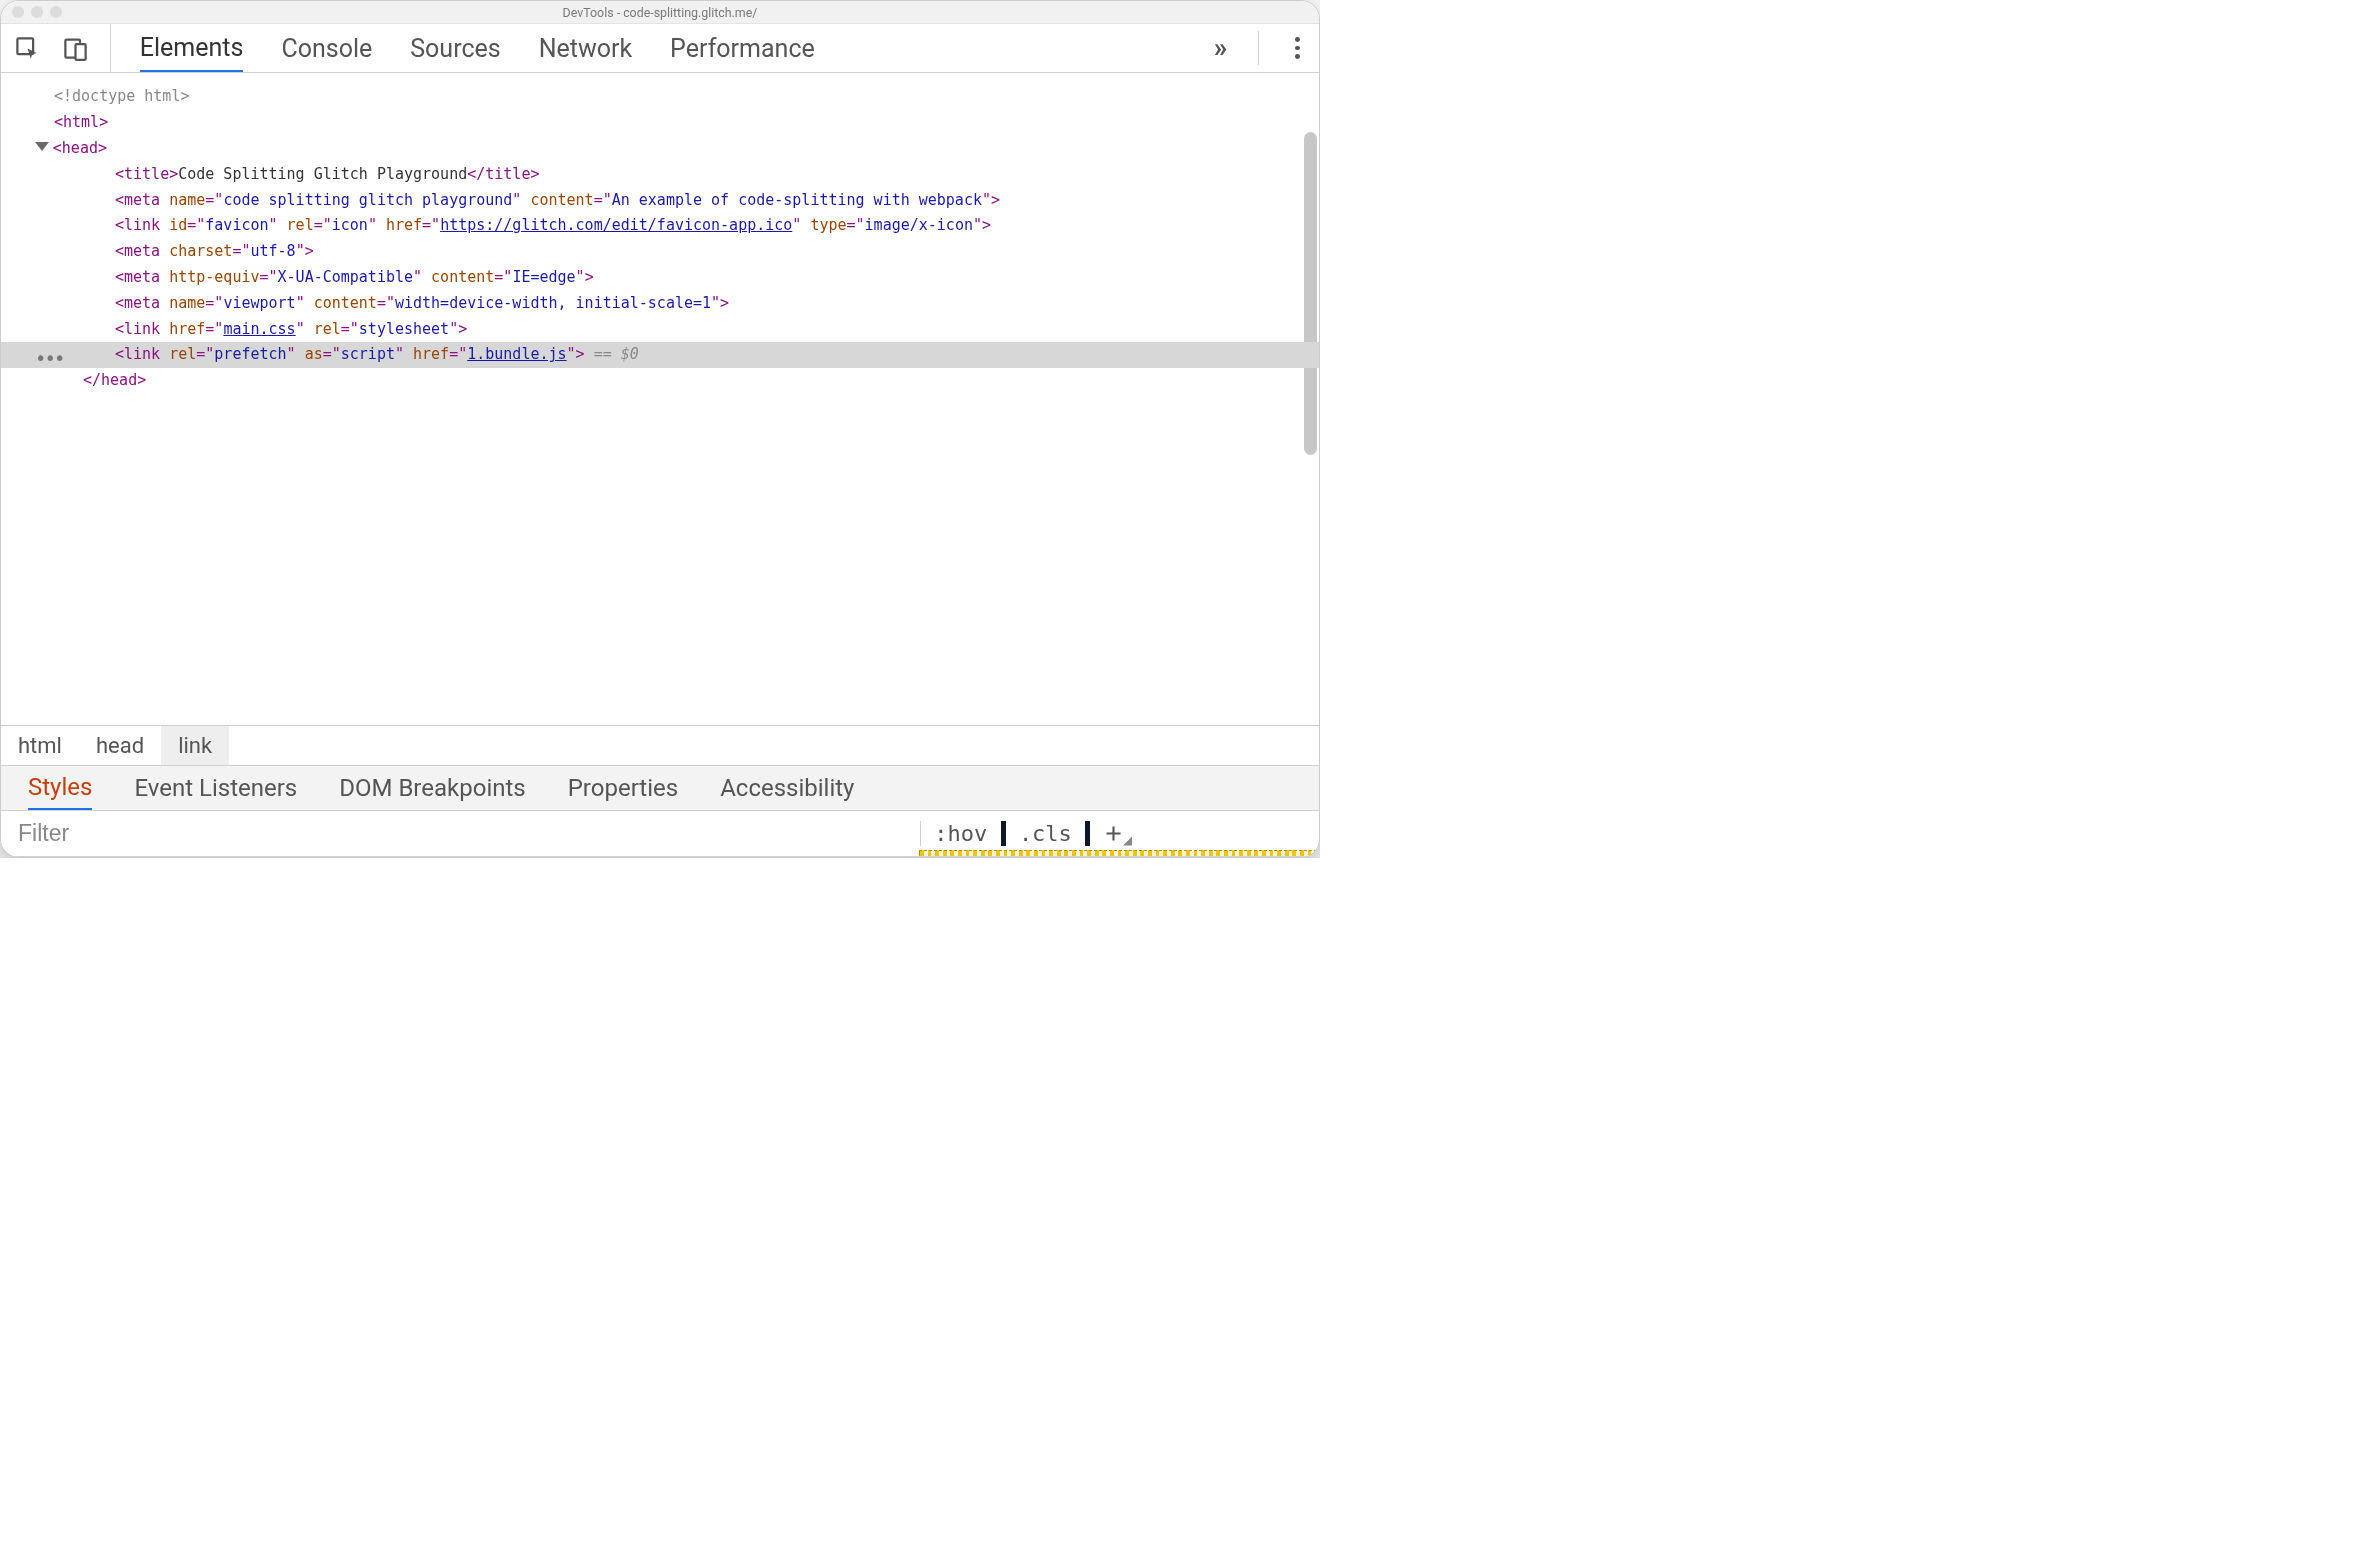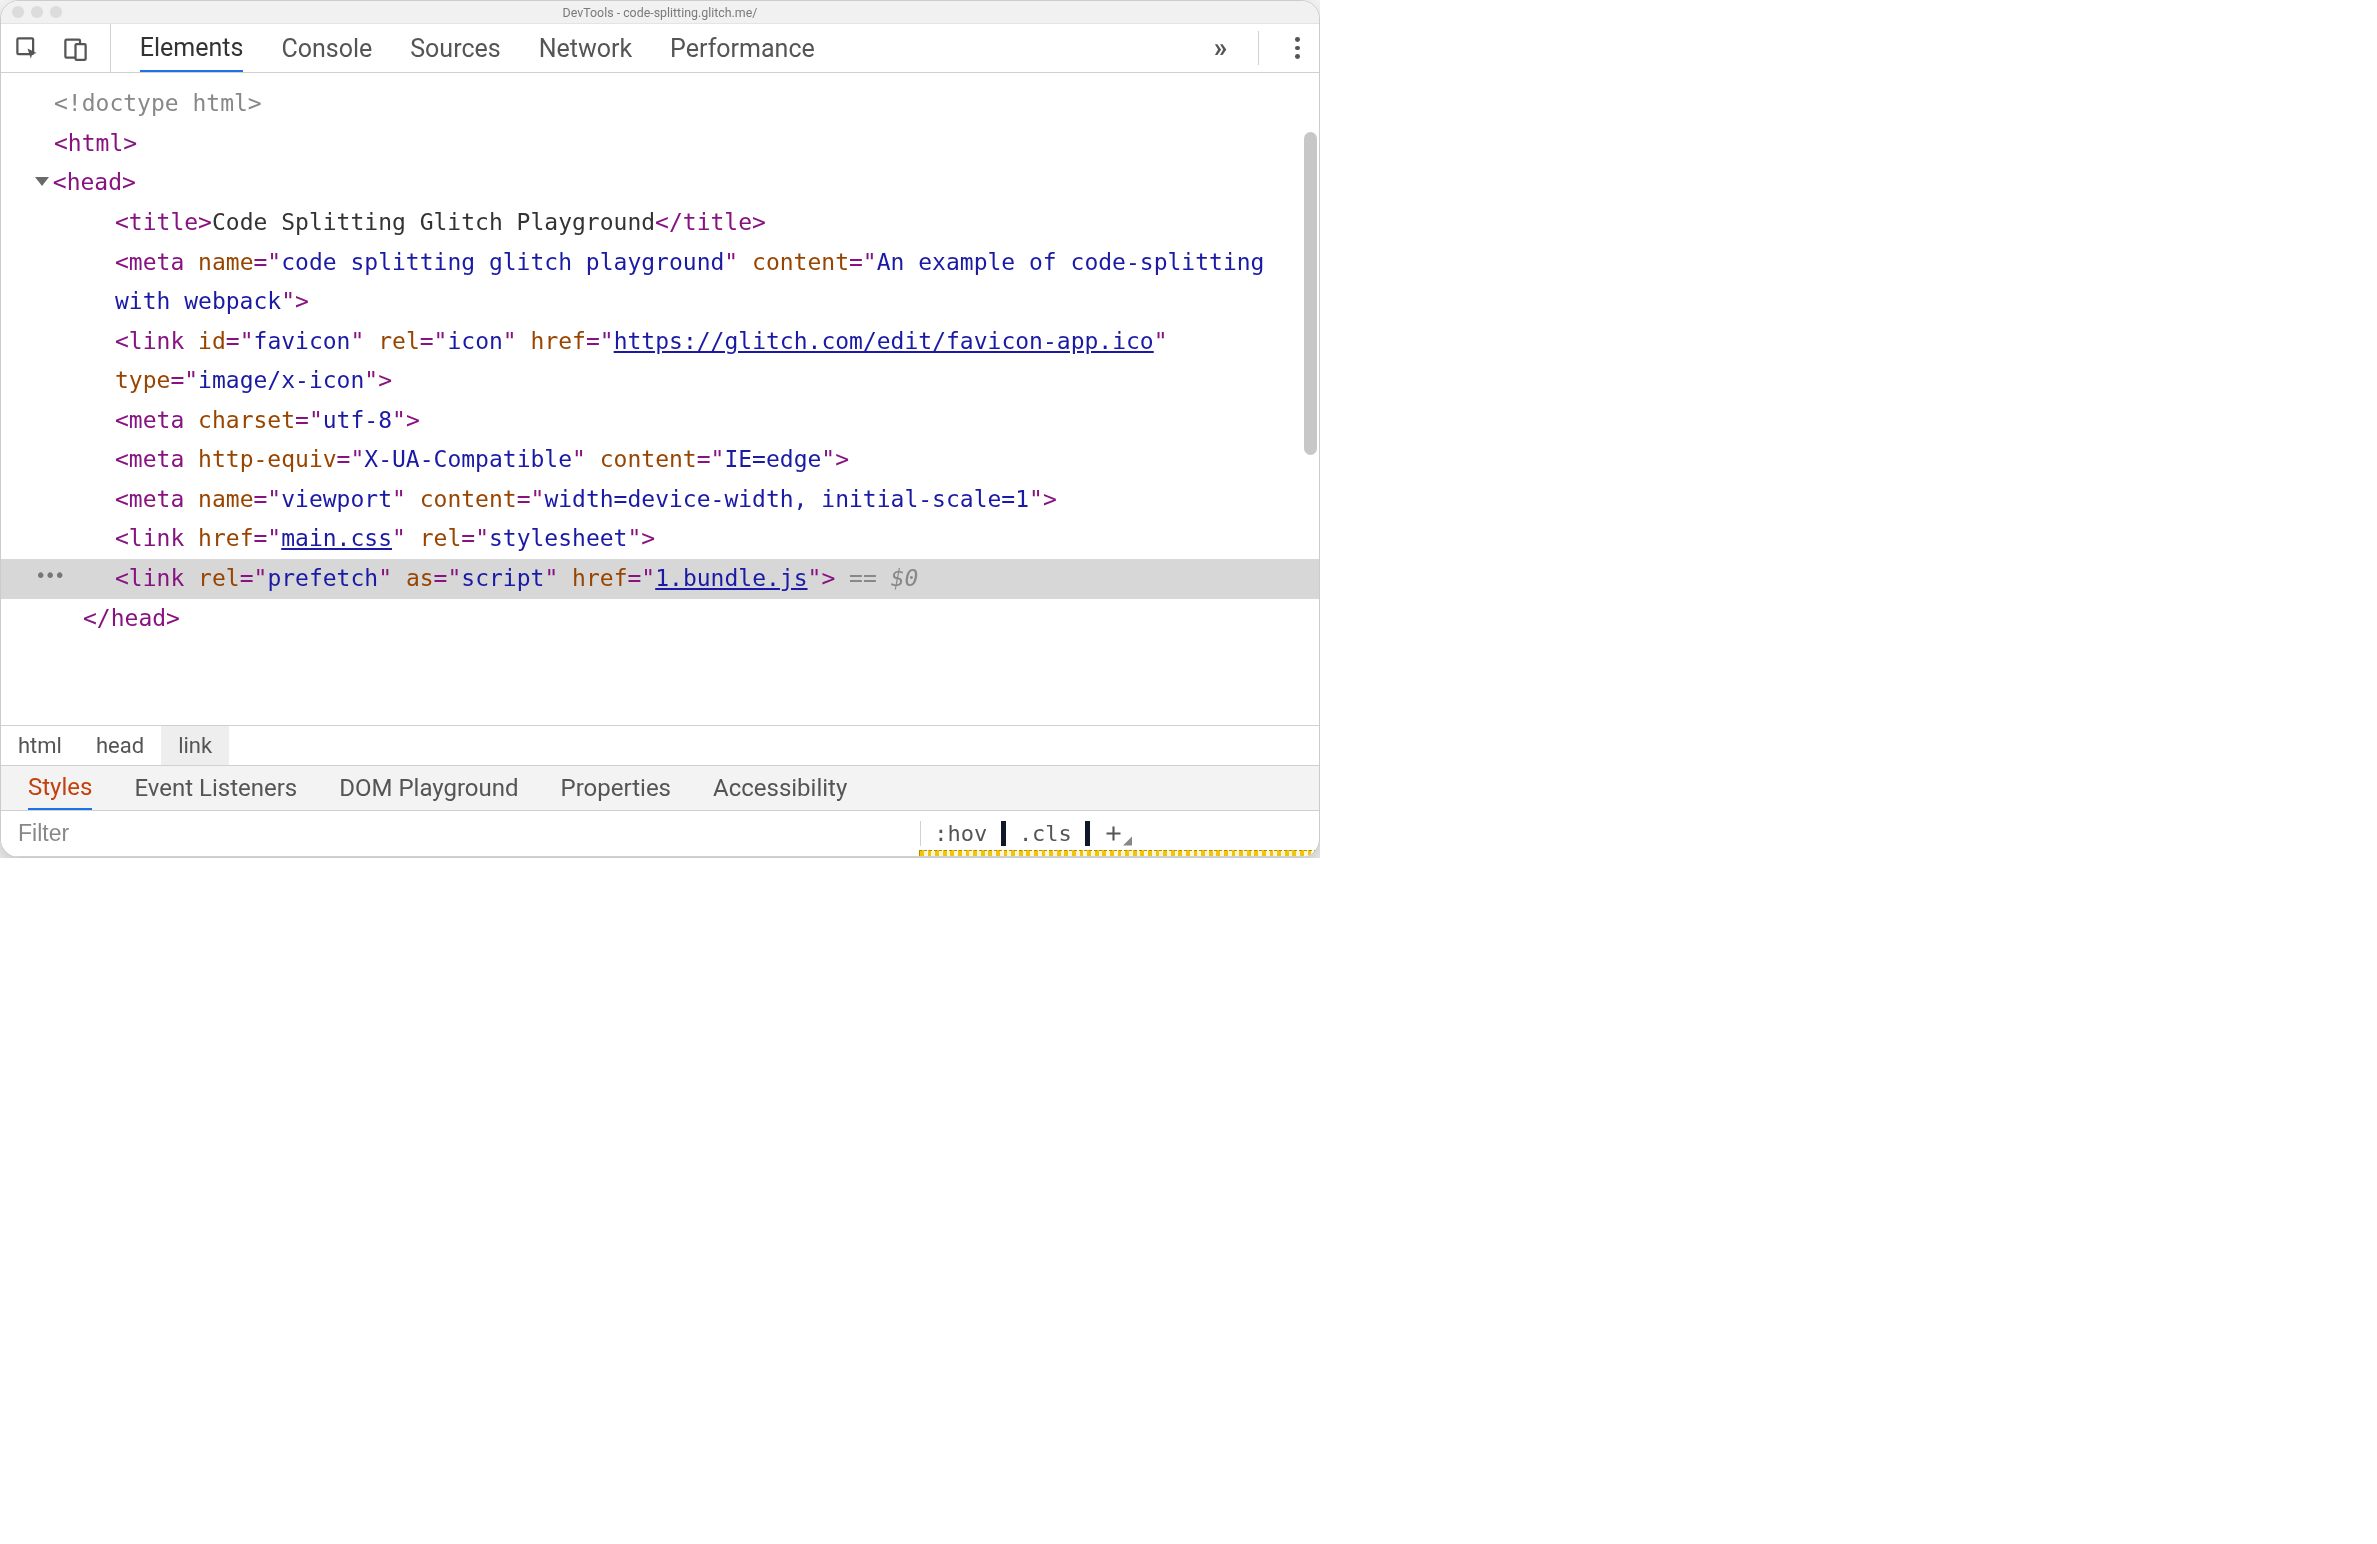--- a/index.html
+++ b/index.html
@@ -120,21 +120,21 @@
     .kebab span {
       width: 4.8px;
       height: 4.8px;
       background: #555;
       border-radius: 50%;
     }
     .dom-panel {
       flex: 1;
       overflow-y: auto;
       font-family: "SF Mono", Menlo, Consolas, monospace;
-      font-size: 23px;
+      font-size: 15px;
       line-height: 1.72;
       padding: 11.4px 0 11.4px 0;
       position: relative;
     }
     .dom-line {
       padding-left: 53px;
       white-space: pre-wrap;
       word-break: break-word;
       text-indent: 0px;
     }
@@ -349,21 +349,21 @@
 
   <div class="breadcrumb">
     <div class="crumb">html</div>
     <div class="crumb">head</div>
     <div class="crumb active">link</div>
   </div>
 
   <div class="subtabs">
     <div class="subtab active">Styles</div>
     <div class="subtab">Event Listeners</div>
-    <div class="subtab">DOM Playground</div>
+    <div class="subtab">DOM Breakpoints</div>
     <div class="subtab">Properties</div>
     <div class="subtab">Accessibility</div>
   </div>
 
   <div class="styles-bar" style="position:relative;">
     <input class="filter-input" placeholder="Filter" style="">
     <div class="styles-right">
       <div class="styles-btn">:hov</div>
       <div class="styles-btn">.cls</div>
       <div class="plus-btn">

